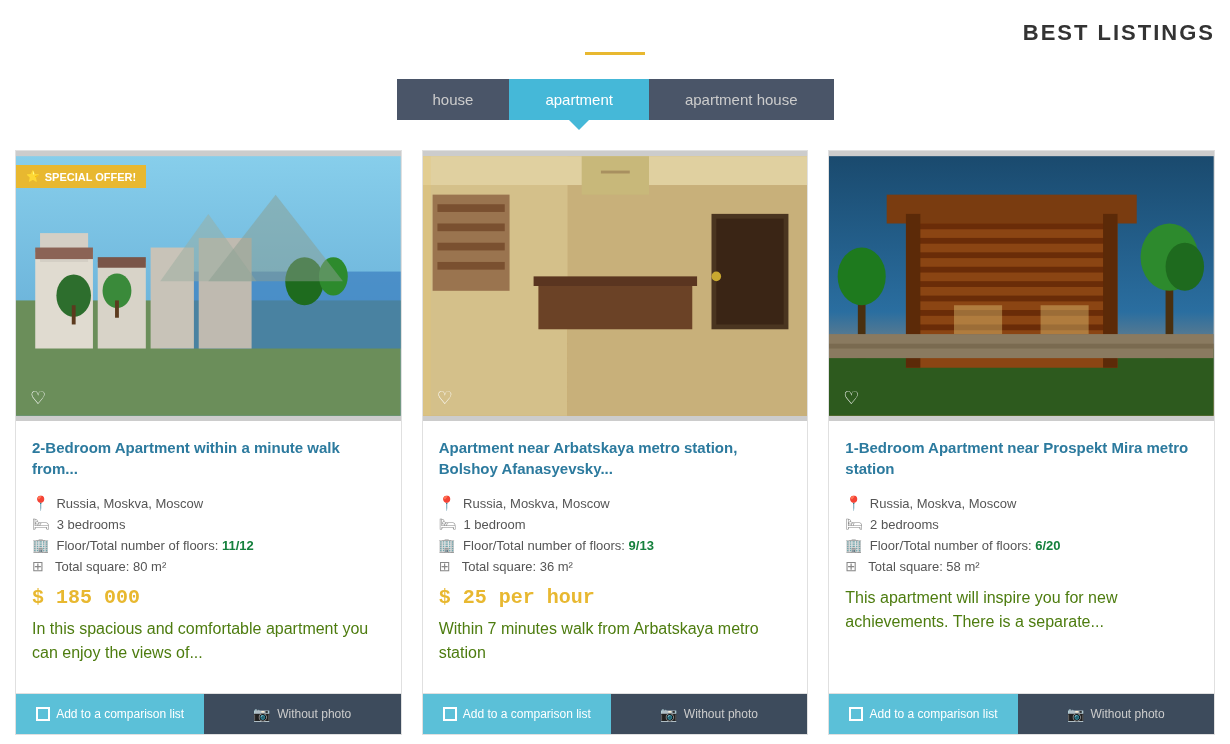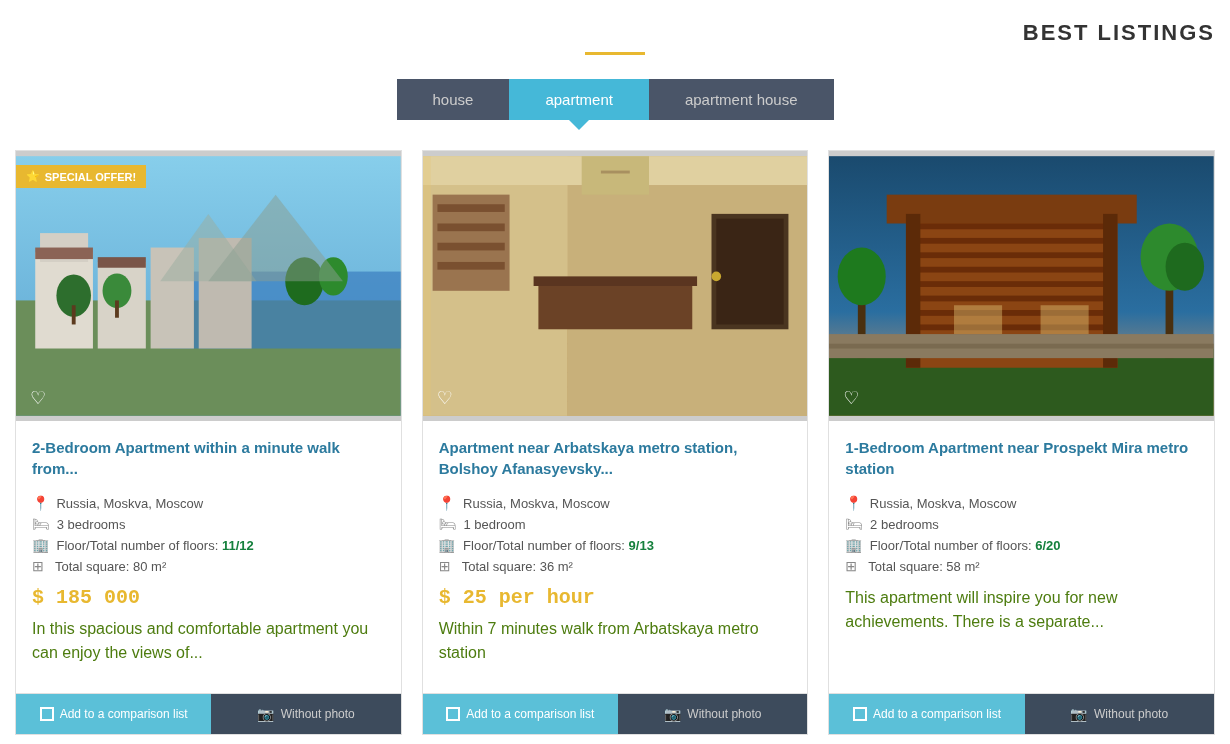--- a/index.html
+++ b/index.html
@@ -155,21 +155,21 @@
 
     .card-footer {
       display: flex;
       border-top: 1px solid #e0e0e0;
     }
     .btn-compare {
       flex: 1;
       background: #5bc0d8;
       color: #fff;
       border: none;
-      padding: 12px 11px;
+      padding: 12px 4px;
       font-size: 12px;
       cursor: pointer;
       display: flex;
       align-items: center;
       justify-content: center;
       gap: 6px;
     }
 
     .btn-photo {
       flex: 1;

